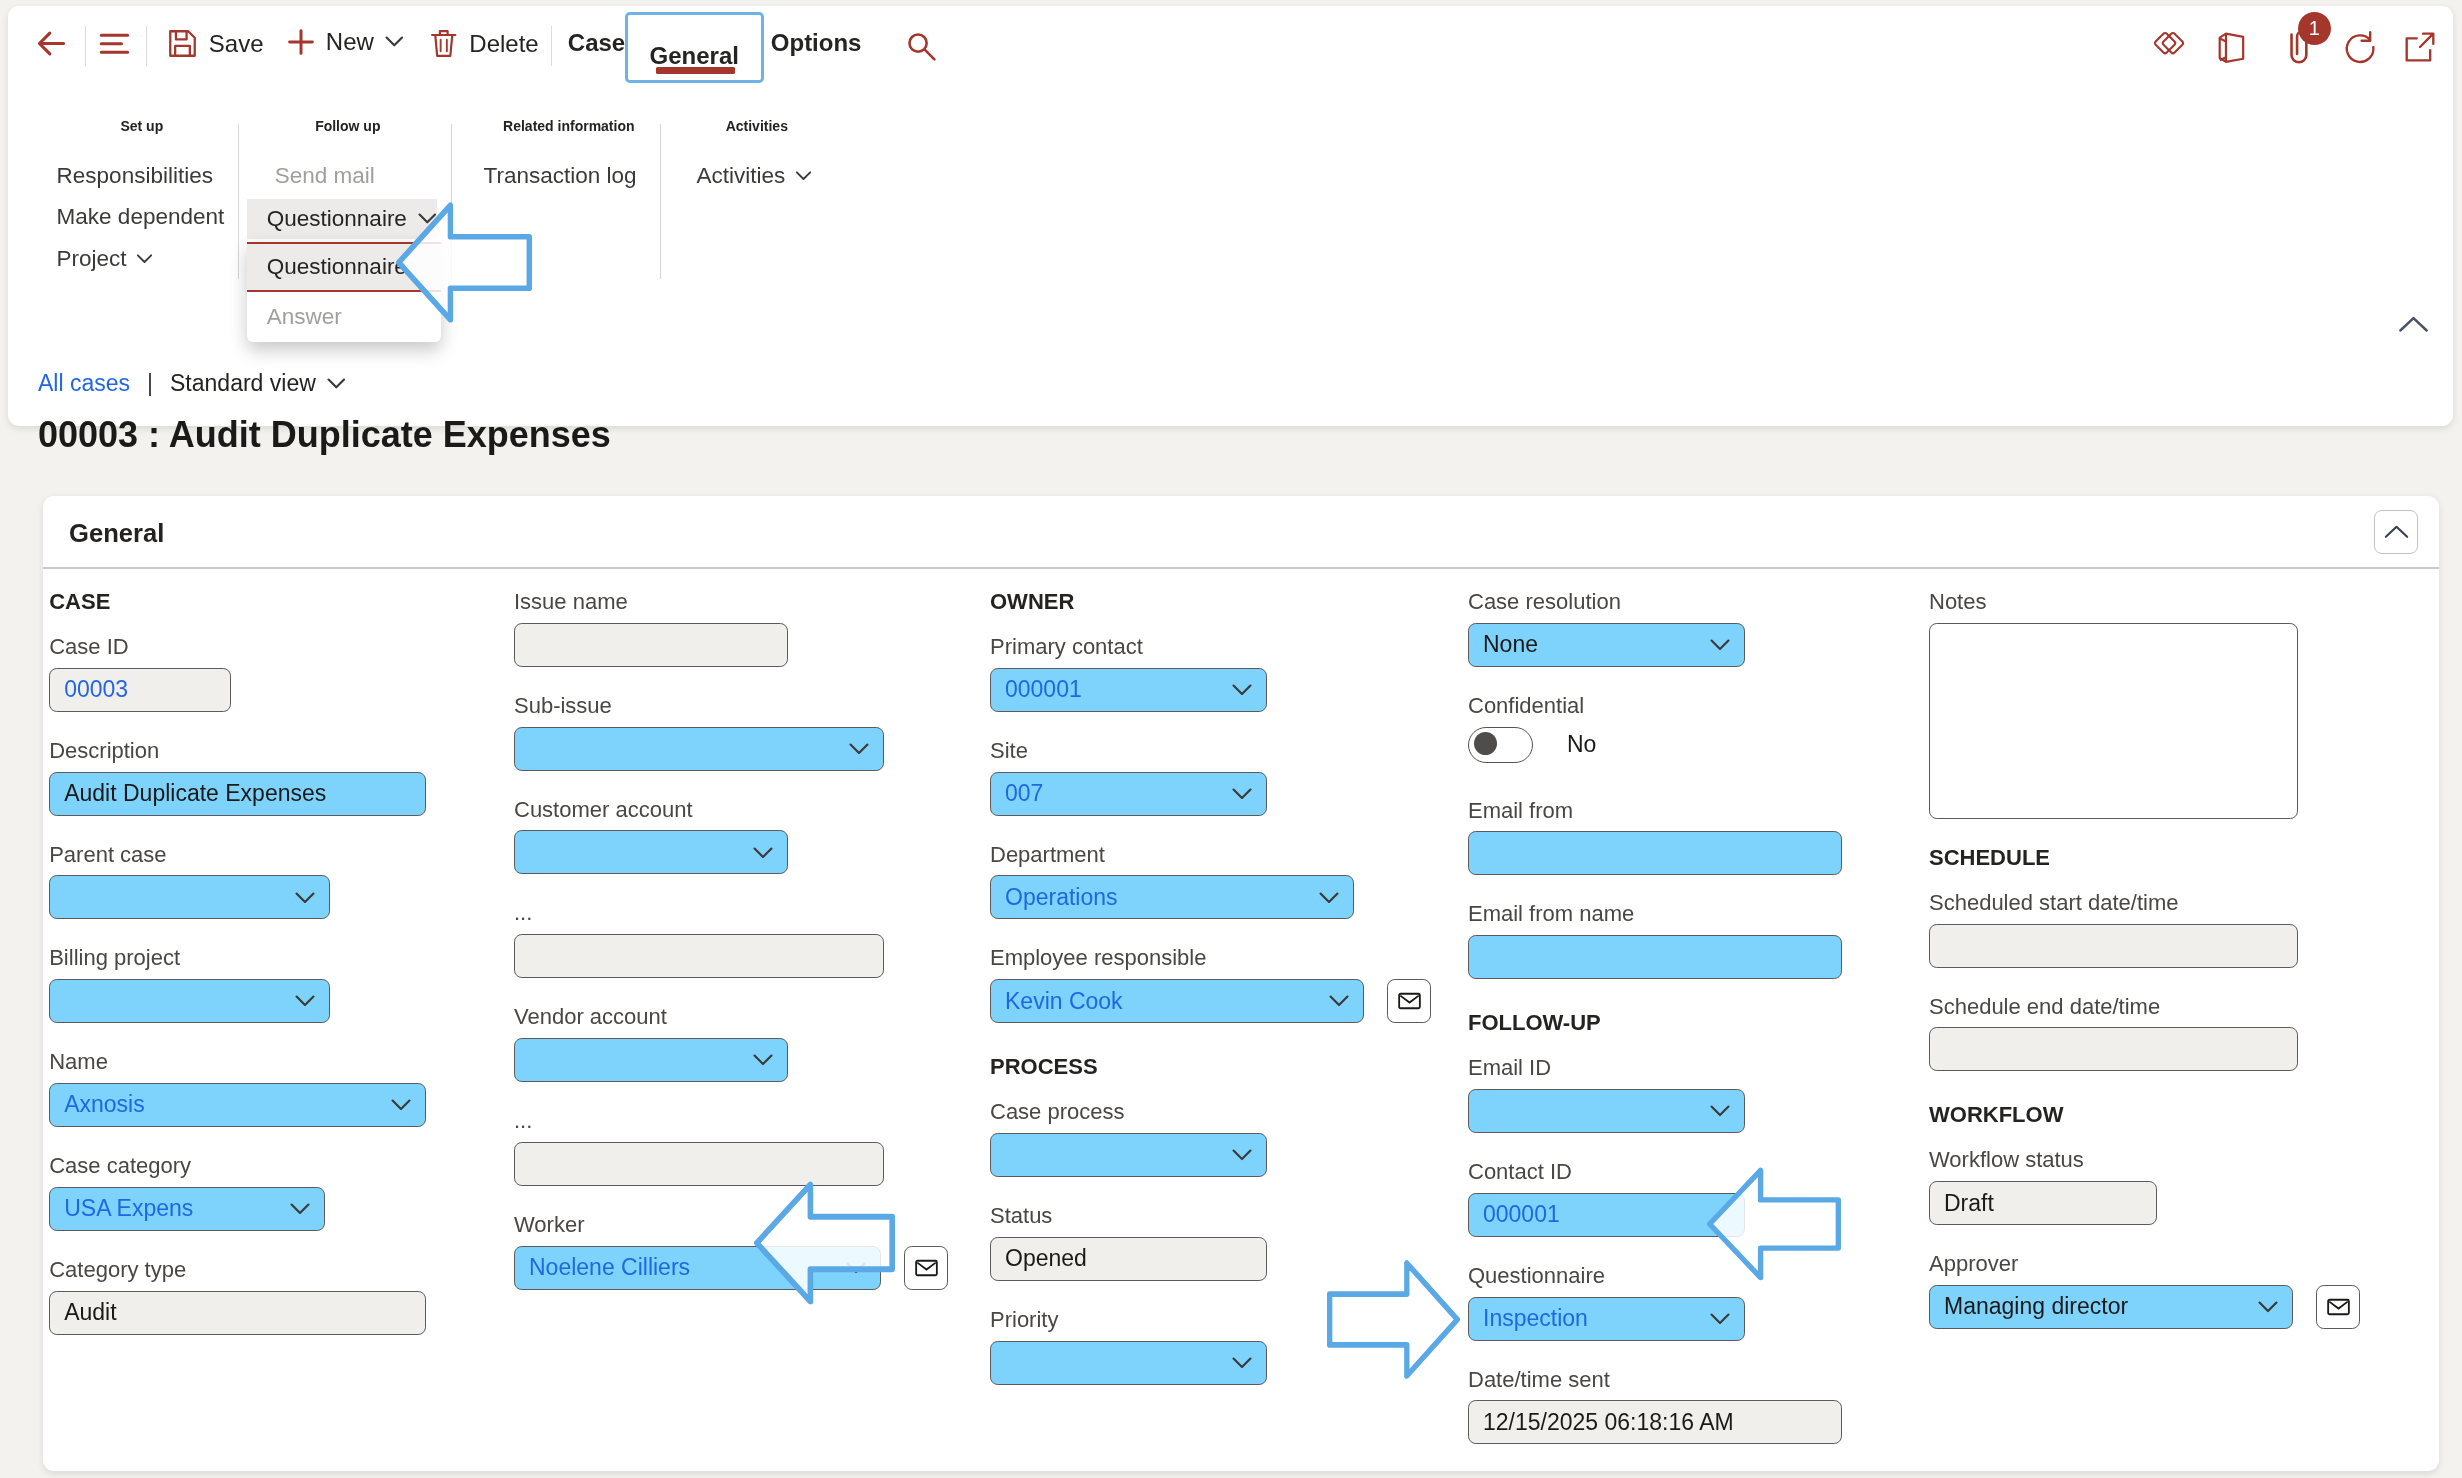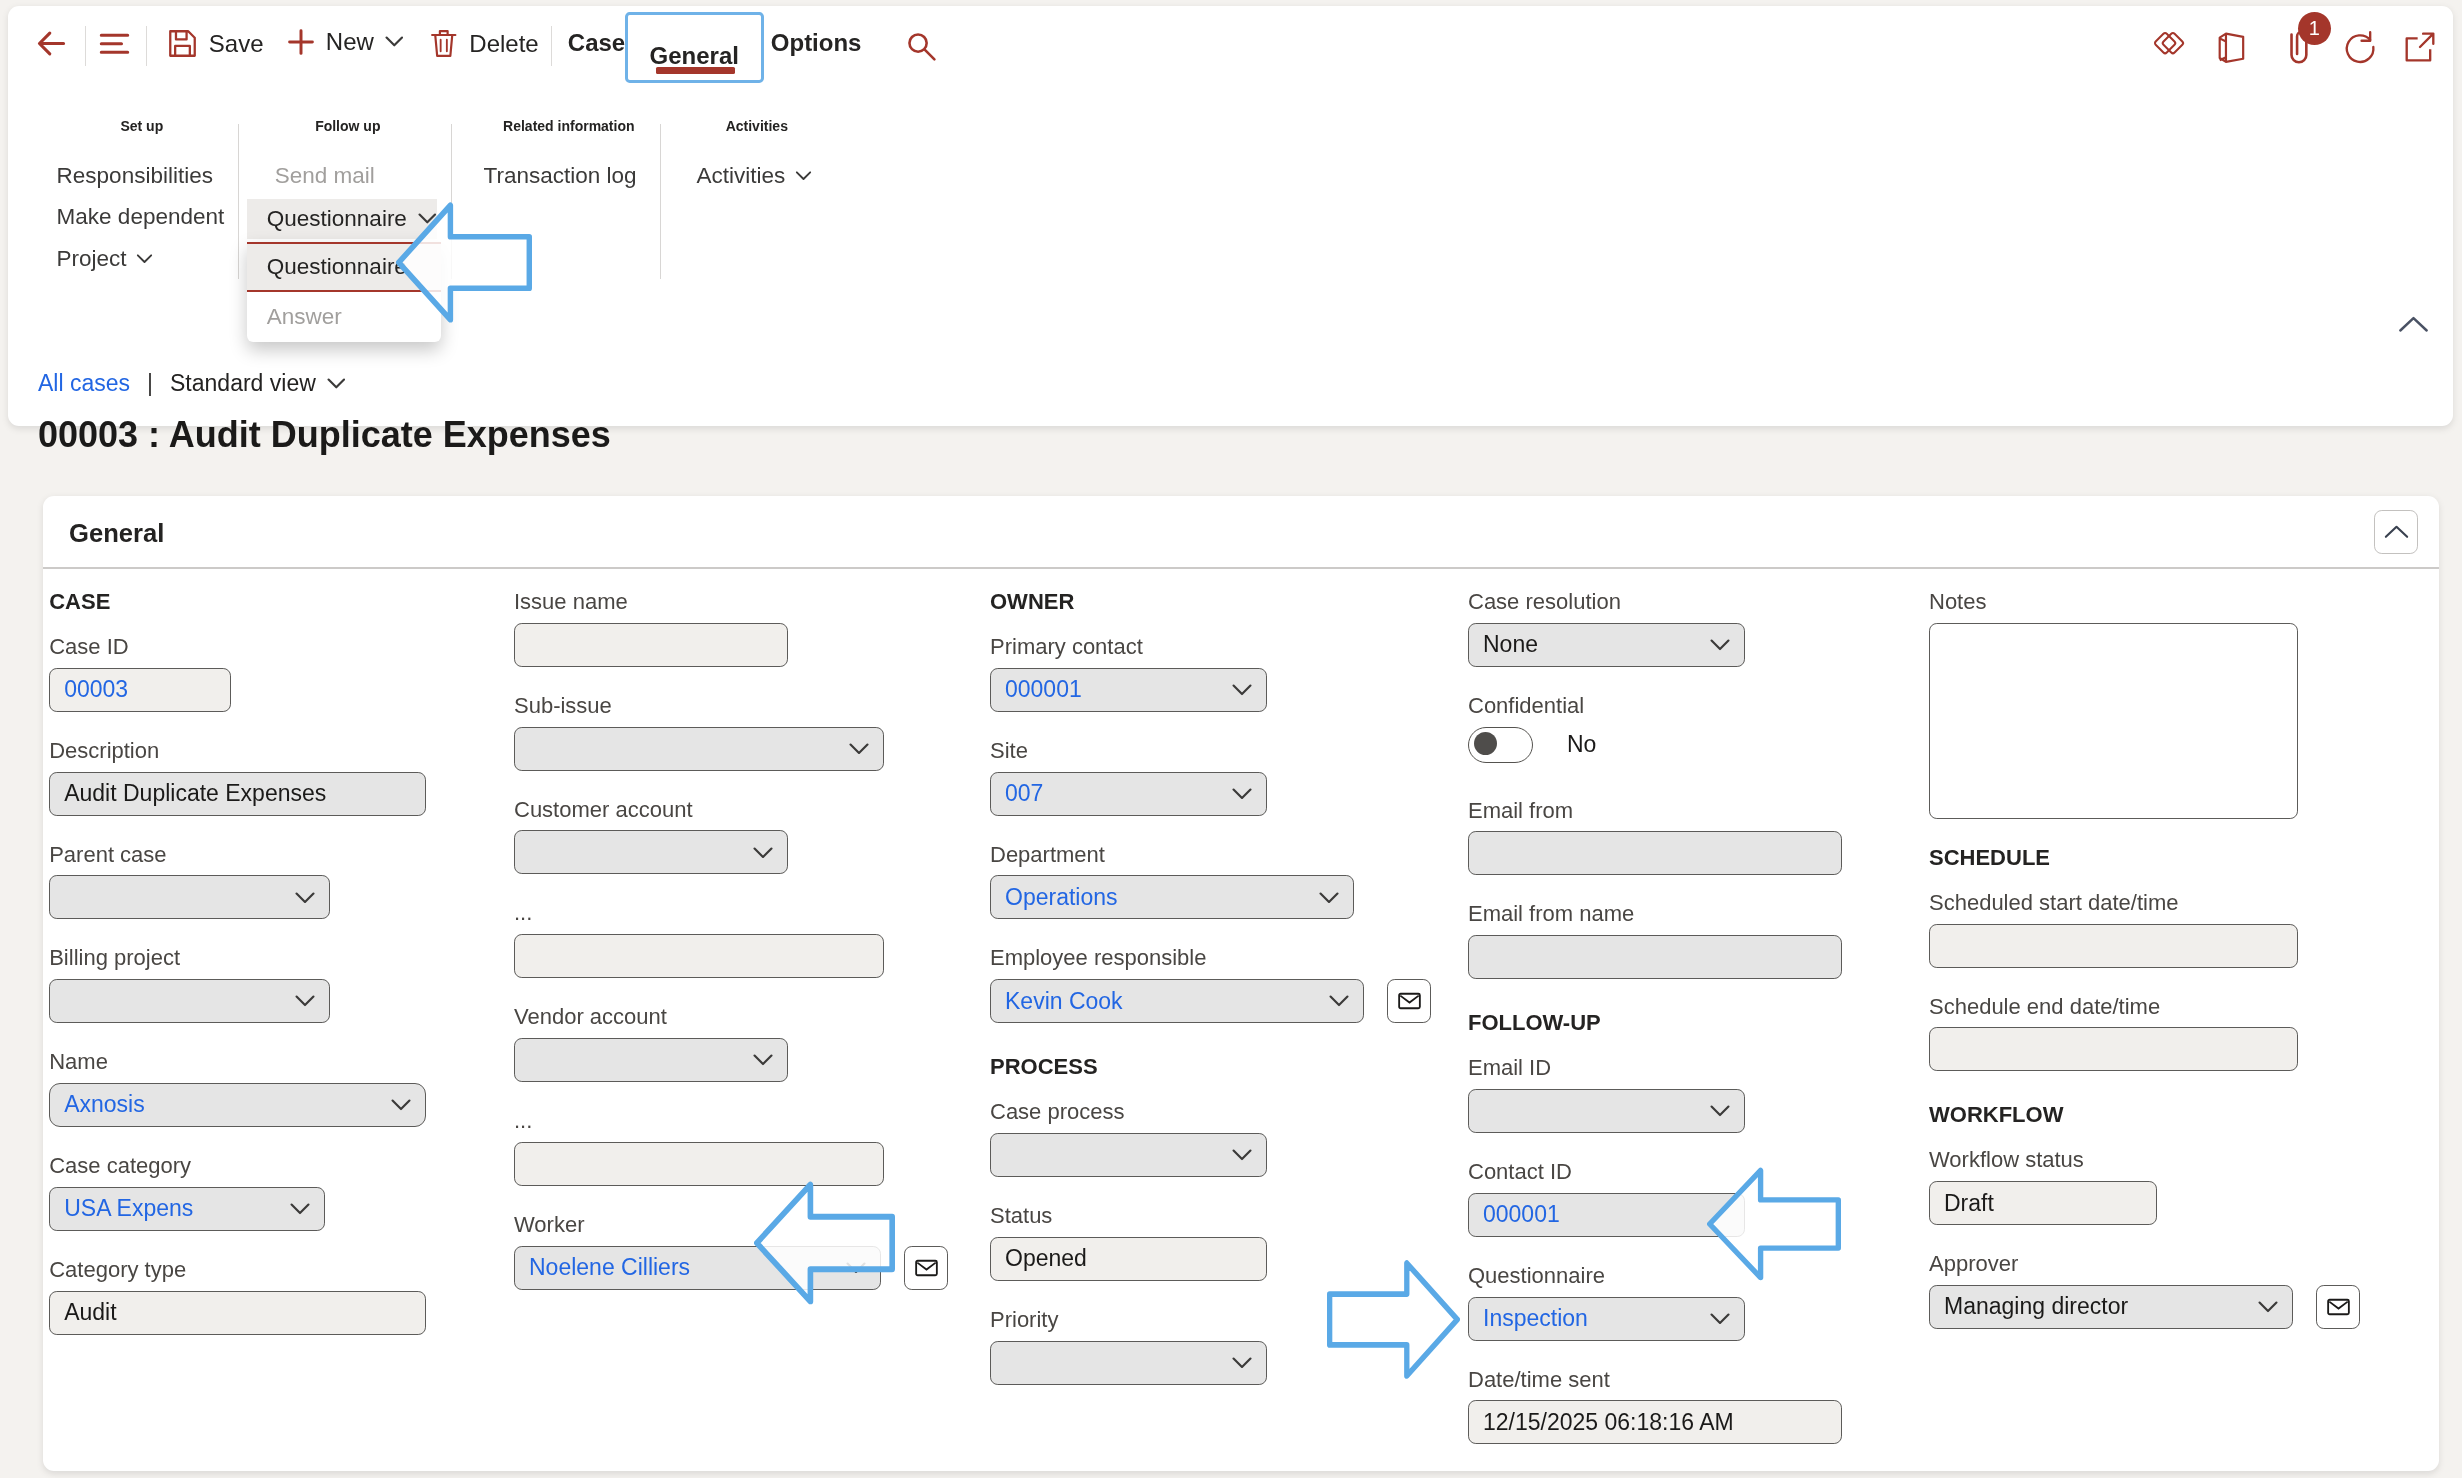--- a/index.html
+++ b/index.html
@@ -45,21 +45,21 @@
   .gcard-collapse { position:absolute; left:2331px; top:14px; width:44px; height:44px; border:1.6px solid #c3c1bf; border-radius:7.8px; background:#fff; display:flex; align-items:center; justify-content:center; cursor:pointer; }
   .gcard-divider { position:absolute; left:0; top:71px; width:100%; height:1.6px; background:#cccac8; }
 
   .fcol { position:absolute; top:93px; }
   .group-h { font-size:22px; font-weight:700; color:#242322; height:23px; margin:31px 0 22px 0; }
   .group-h.first { margin-top:0; }
   .group-h.mt0 { margin-top:0; }
   .fblock { margin-bottom:26px; }
   .f-label { font-size:22px; color:#494643; margin-bottom:7.8px; white-space:nowrap; }
   .frow { display:flex; align-items:center; gap:23px; }
-  .field { height:44px; border:1.6px solid #5c5b59; border-radius:7.8px; background:#e5e5e5; display:flex; align-items:center; padding:0 14px; font-size:23px; color:#1b1a19; }
+  .field { height:44px; border:1.6px solid #5c5b59; border-radius:7.8px; background:#7dd3fc; display:flex; align-items:center; padding:0 14px; font-size:23px; color:#1b1a19; }
   .field.readonly { background:#f1efec; }
   .fval { white-space:nowrap; overflow:hidden; }
   .fval.blue { color:#2266E3; }
   .chev { margin-left:auto; flex:none; }
   .mailbtn { width:44px; height:44px; border:1.6px solid #5c5b59; border-radius:7.8px; background:#fff; display:flex; align-items:center; justify-content:center; flex:none; cursor:pointer; }
   .notes-area { border:1.6px solid #5c5b59; border-radius:7.8px; background:#fff; }
   .toggle { width:65px; height:36px; border:1.6px solid #55534f; border-radius:18.6px; position:relative; cursor:pointer; background:#fff; }
   .toggle .knob { position:absolute; left:5.4px; top:4.7px; width:23px; height:23px; border-radius:50%; background:#4f4d4b; }
   .toggle-text { font-size:23px; color:#1b1a19; margin-left:11px; }
 
@@ -269,21 +269,21 @@
               <span class="fval"></span>
               <svg class="chev" width="20" height="11.6" viewBox="0 0 26 15">
                 <path d="M2 2 L13 13 L24 2" fill="none" stroke="#3b3a39" stroke-width="2.8" stroke-linecap="round" stroke-linejoin="round"></path>
               </svg>
             </div>
           </div>
         </div>
         <div class="fblock">
           <div class="f-label">Name</div>
           <div class="frow">
-            <div class="field" style="width: 377px; border-radius: 11px;">
+            <div class="field" style="width: 377px;">
               <span class="fval blue">Axnosis</span>
               <svg class="chev" width="20" height="11.6" viewBox="0 0 26 15">
                 <path d="M2 2 L13 13 L24 2" fill="none" stroke="#3b3a39" stroke-width="2.8" stroke-linecap="round" stroke-linejoin="round"></path>
               </svg>
             </div>
           </div>
         </div>
         <div class="fblock">
           <div class="f-label">Case category</div>
           <div class="frow">

